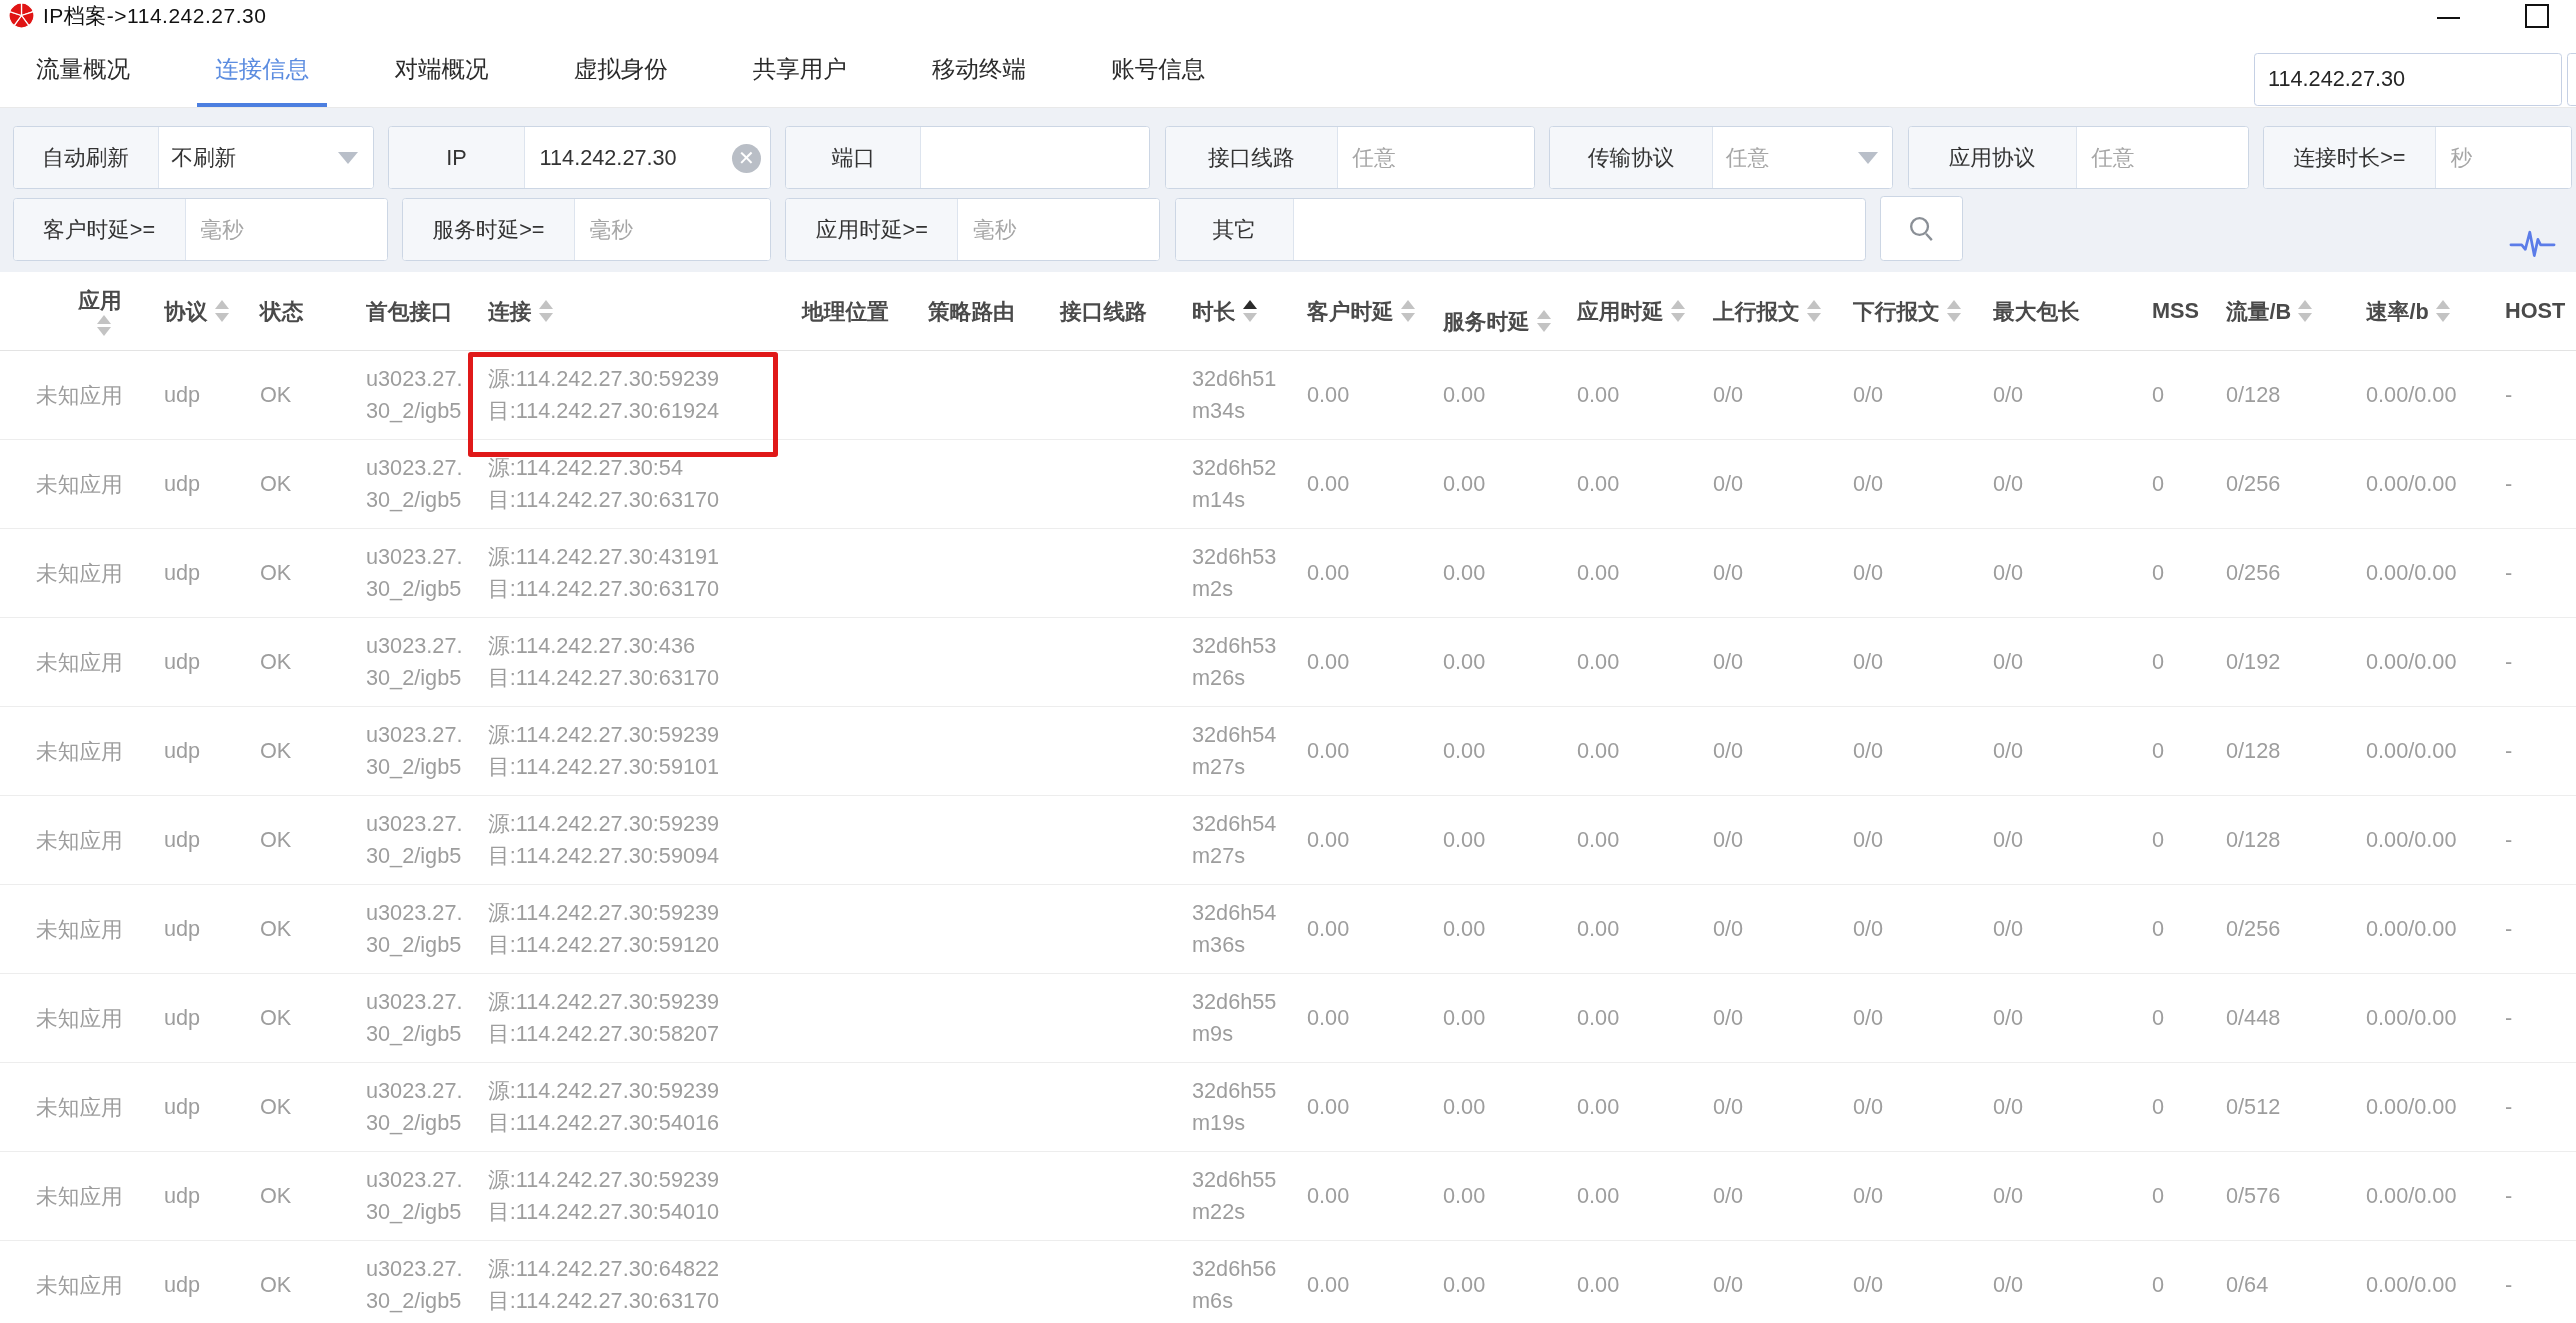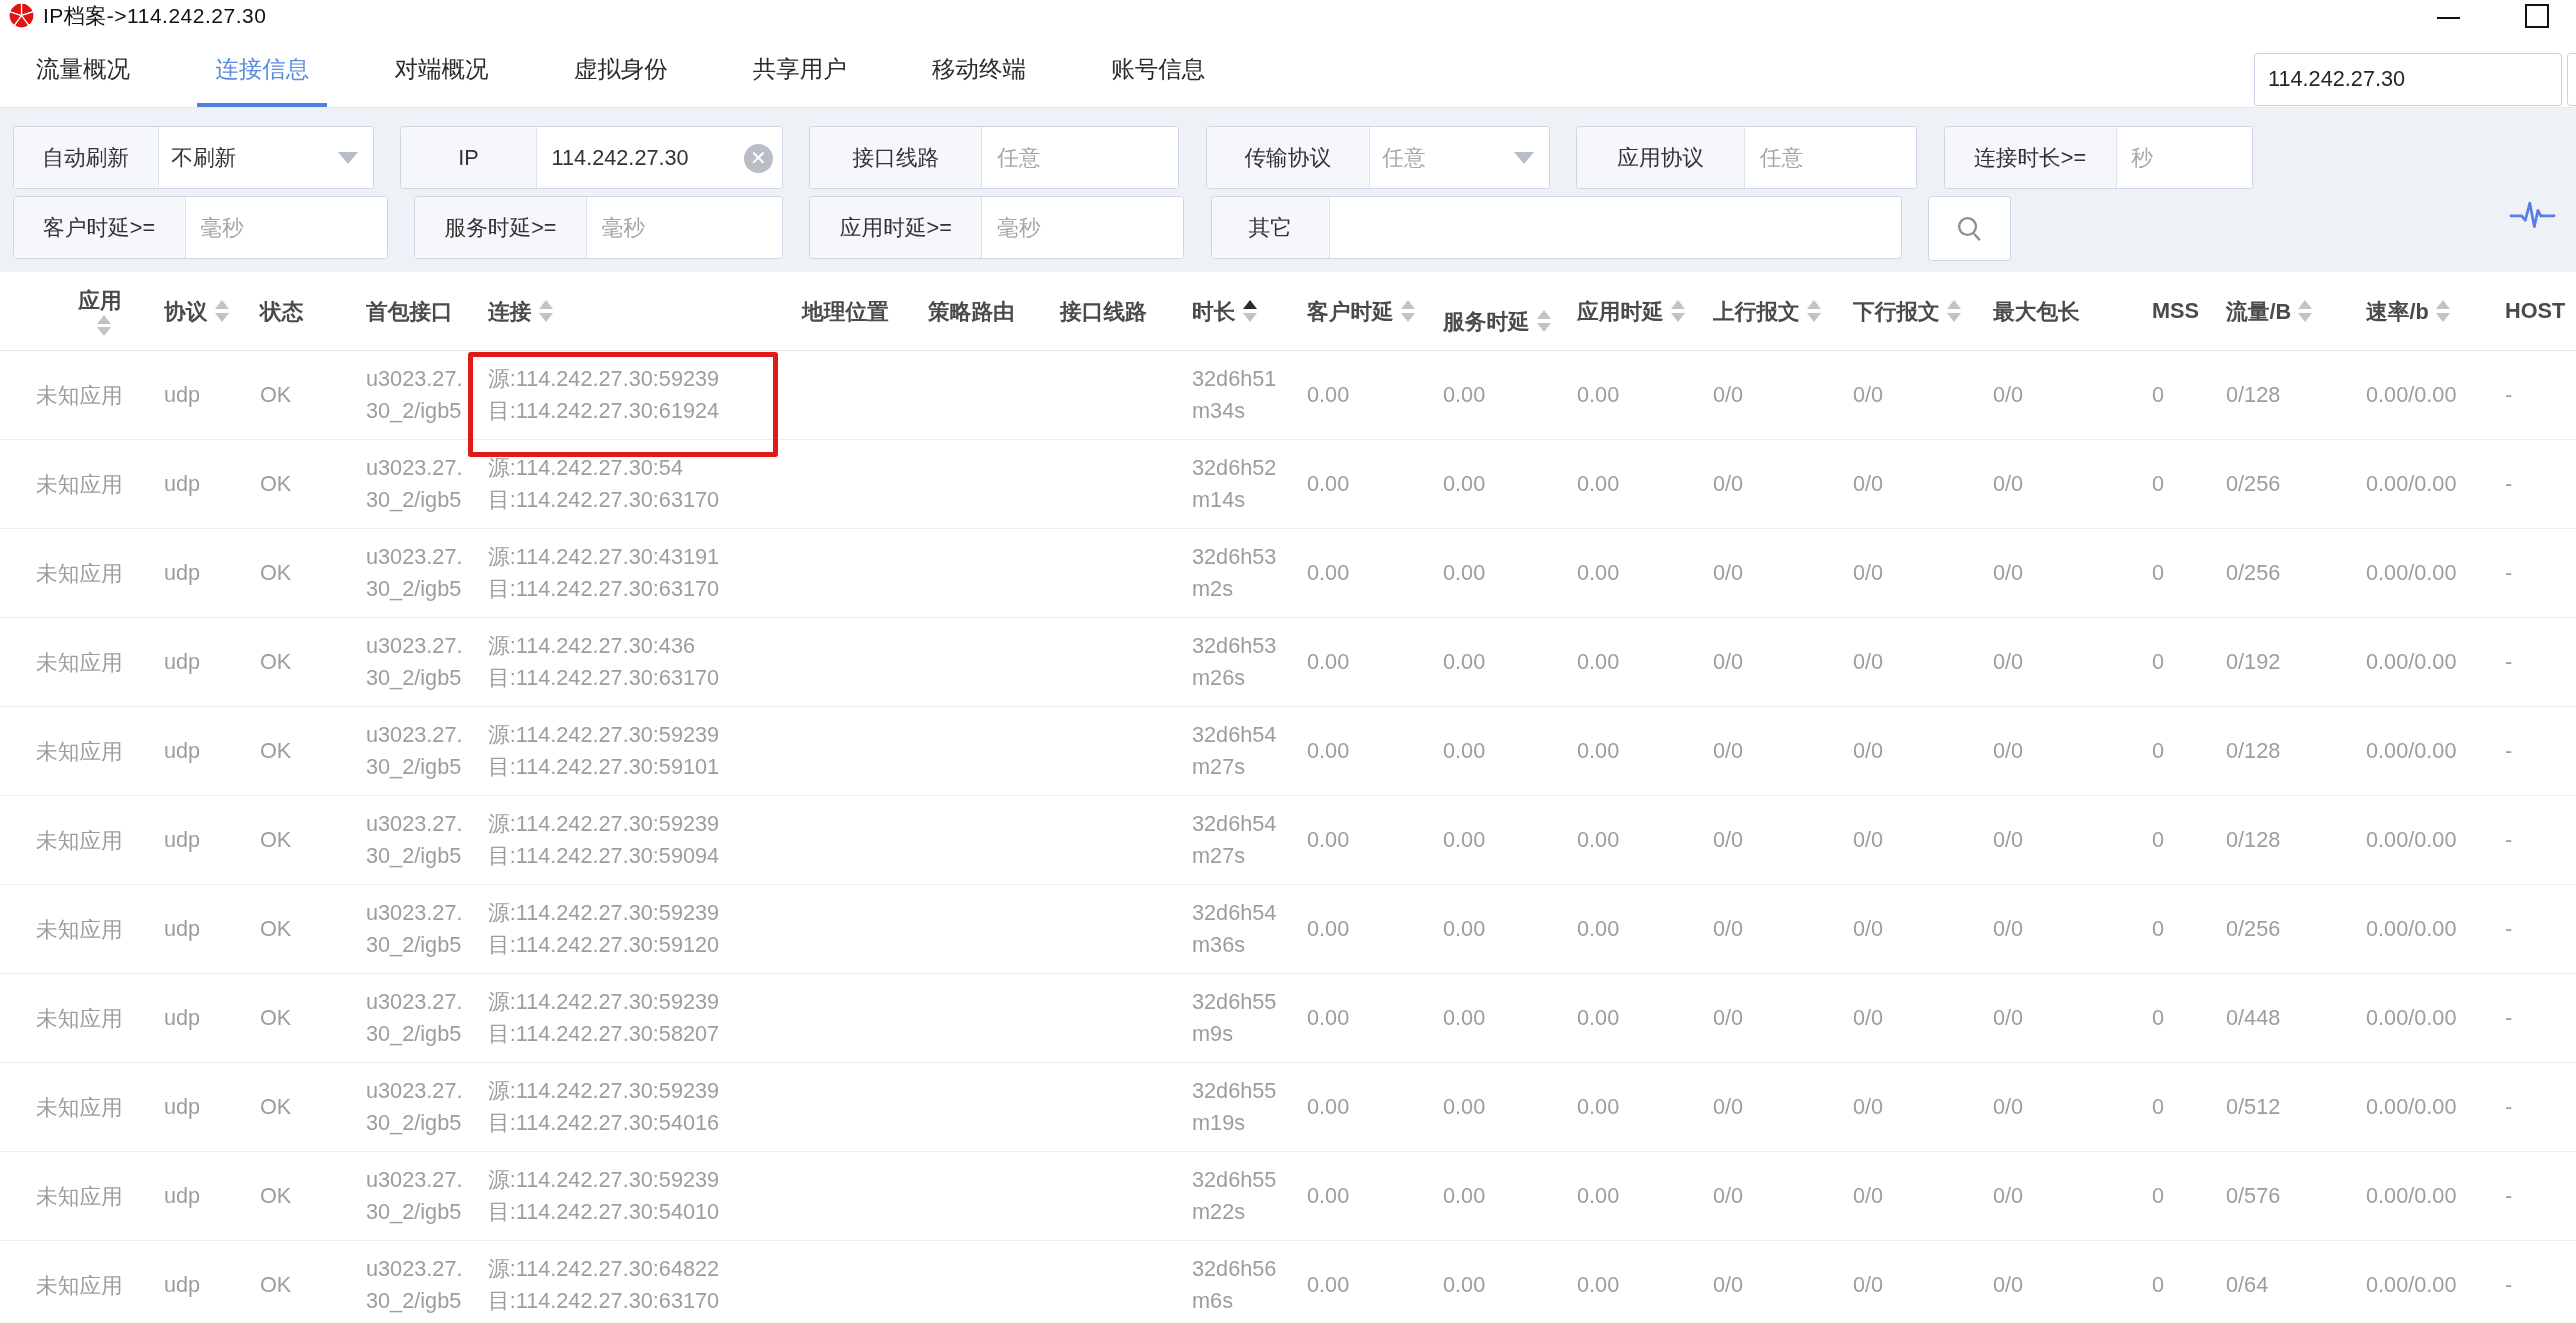--- a/index.html
+++ b/index.html
@@ -17,21 +17,21 @@
   .btn-max{width:20px;height:20px;border:2.7px solid #111;background:#fff;}
   
   .tabbar{height:76px;display:flex;align-items:stretch;padding-left:23.5px;border-bottom:0.9px solid #e9e9e9;position:relative;background:#fff;}
   .tab{display:flex;align-items:center;padding:0 12.6px;margin-right:60px;font-size:23.5px;color:#2b2b2b;cursor:default;position:relative;}
   .tab.active{color:#5b8ce0;}
   .tab.active::after{content:"";position:absolute;left:-5.4px;right:-5.4px;bottom:0;height:4.5px;background:#4c7fe0;}
   .tab-search{position:absolute;right:14.4px;top:21.7px;width:280px;height:51px;border:0.9px solid #c5d0e4;border-radius:3.6px;font-size:21.7px;color:#262626;padding:0 12.6px;outline:none;background:#fff;}
   .edge-sliver{position:absolute;right:-7.2px;top:21.7px;width:14.4px;height:51px;border:0.9px solid #c5d0e4;border-radius:3.6px;background:#fff;}
   
   .filterbar{background:#eef1f6;padding:18px 12.6px 10.8px 12.6px;height:164px;box-sizing:border-box;}
-  .frow{display:flex;align-items:flex-start;margin-bottom:7.2px;gap:12px;}
+  .frow{display:flex;align-items:flex-end;margin-bottom:7.2px;}
   .fbox{display:flex;height:63px;border:0.9px solid #ccd6e4;border-radius:3.6px;background:#fff;overflow:hidden;margin-right:14.4px;box-sizing:border-box;flex:0 0 auto;}
   .flabel{background:#f5f7fa;border-right:0.9px solid #dde4ee;display:flex;align-items:center;justify-content:center;font-size:21.7px;color:#333;flex:0 0 auto;}
   .fctrl{flex:1;display:flex;align-items:center;padding:0 12.6px;position:relative;background:#fff;}
   .fval{font-size:21.7px;color:#333;}
   .fval.muted{color:#a6a6a6;}
   .fctrl input{border:none;outline:none;width:100%;font-size:21.7px;color:#333;background:transparent;}
   .fctrl input::placeholder{color:#a6a6a6;opacity:1;}
   .caret{width:0;height:0;border-left:10px solid transparent;border-right:10px solid transparent;border-top:12.6px solid #b9bfc9;position:absolute;right:14.4px;top:25px;}
   .clear-ic{position:absolute;right:9px;top:17px;width:29px;height:29px;border-radius:50%;background:#b9bec6;color:#fff;font-size:20px;line-height:29px;text-align:center;}
   .search-btn{width:81px;height:63px;border:0.9px solid #ccd6e4;border-radius:3.6px;background:#fff;display:flex;align-items:center;justify-content:center;flex:0 0 auto;}
@@ -94,20 +94,26 @@
         <span class="caret"></span>
       </div>
     </div>
     <div class="fbox" style="width:383px">
       <div class="flabel" style="width:135px">IP</div>
       <div class="fctrl">
         <input value="114.242.27.30" style="">
         <span class="clear-ic">✕</span>
       </div>
     </div>
+    <div class="fbox" style="width:365px">
+      <div class="flabel" style="width:134px">端口</div>
+      <div class="fctrl">
+        <input value="" style="">
+      </div>
+    </div>
     <div class="fbox" style="width:370px">
       <div class="flabel" style="width:171px">接口线路</div>
       <div class="fctrl">
         <input placeholder="任意" style="">
       </div>
     </div>
     <div class="fbox" style="width:344px">
       <div class="flabel" style="width:162px">传输协议</div>
       <div class="fctrl">
         <span class="fval muted">任意</span>

